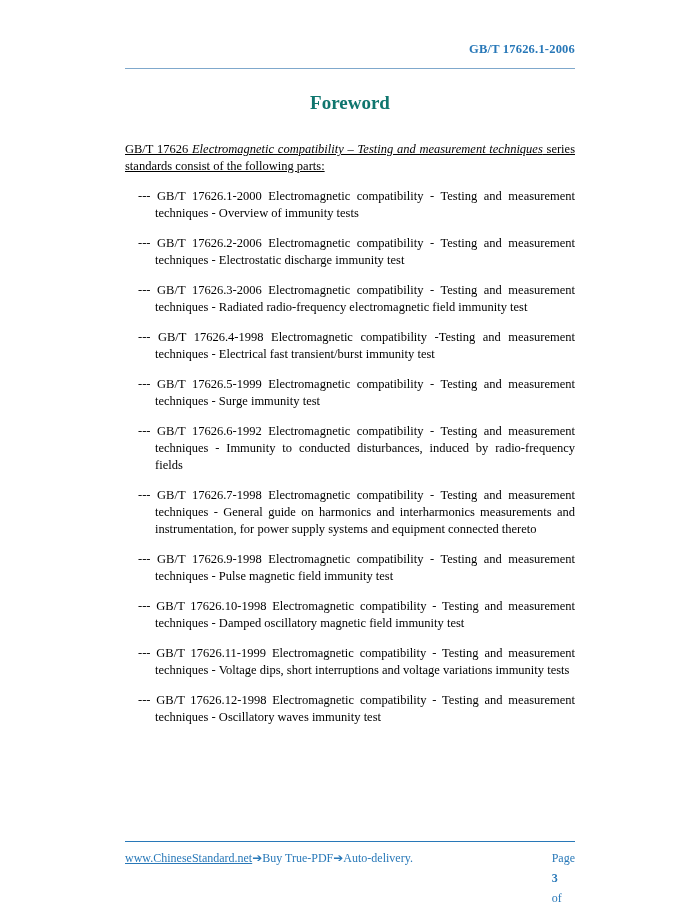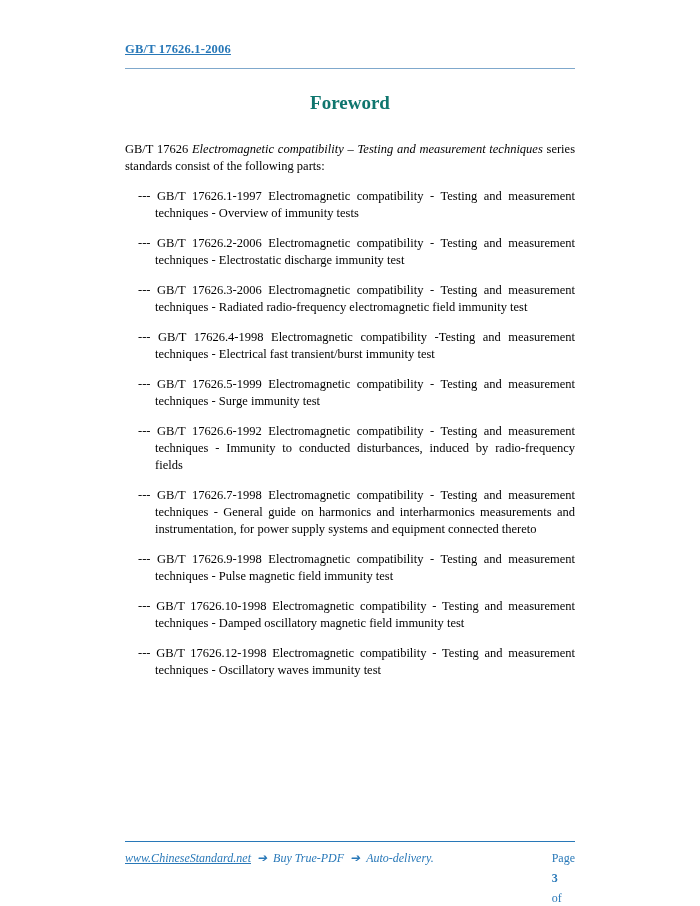--- a/index.html
+++ b/index.html
@@ -9,46 +9,46 @@
     height: 906px;
     position: relative;
     font-family: "Liberation Serif", "DejaVu Serif", serif;
     color: #000000;
     overflow: hidden;
   }
   .content { padding: 42px 125px 0 125px; }
 
   .doc-number {
     display: block;
-    text-align: left;
+    text-align: right;
     color: var(--accent, #2878B8);
     font-weight: 700;
     font-size: 12.5px;
     letter-spacing: 0.2px;
-    text-decoration: underline;
   }
   .header-rule {
     border: none;
     border-top: 1px solid var(--rule, #7FA8CC);
     margin-top: 11px;
   }
 
   .page-title {
     text-align: center;
     font-size: 19px;
     font-weight: 700;
     margin-top: 23px;
     color: #0f766e;
   }
 
   .intro {
     margin-top: 27px;
     font-size: 12.5px;
     line-height: 17px;
     text-align: justify;
+    text-decoration: underline;
   }
   .italic { font-style: italic; }
 
   .parts { margin-top: 0; }
   .part {
     margin-top: 13px;
     margin-left: 13px;
     padding-left: 17px;
     text-indent: -17px;
     font-size: 12.5px;
@@ -67,21 +67,21 @@
   .footer-rule {
     border: none;
     border-top: 1.2px solid var(--accent, #2878B8);
   }
   .footer-row {
     display: flex;
     justify-content: space-between;
     align-items: baseline;
     margin-top: 9px;
   }
-  .footer-left { display: flex; gap: 6px; align-items: baseline; font-style: italic; }
+  .footer-left { display: flex; gap: 0; align-items: baseline; }
   .footer-link {
     color: var(--accent, #2878B8);
     text-decoration: underline;
     cursor: pointer;
   }
   .arrow { color: var(--accent, #2878B8); }
   .page-ind { display: flex; gap: 5px; align-items: flex-start; flex-direction: column; }
   .page-ind .num { font-weight: 700; }
 </style>
 </head>
@@ -92,39 +92,40 @@
   <span class="doc-number">GB/T 17626.1-2006</span>
 
   <hr class="header-rule">
 
   <h1 class="page-title">Foreword</h1>
 
   <p class="intro"><span>GB/T 17626 </span><span class="italic">Electromagnetic compatibility – Testing and measurement techniques</span><span> series standards consist of the following parts:</span></p>
 
   <div class="parts">
 
-      <p class="part">--- GB/T 17626.1-1997 Electromagnetic compatibility - Testing and measurement techniques - Overview of immunity tests</p>
+      <p class="part">--- GB/T 17626.1-2000 Electromagnetic compatibility - Testing and measurement techniques - Overview of immunity tests</p>
 
       <p class="part">--- GB/T 17626.2-2006 Electromagnetic compatibility - Testing and measurement techniques - Electrostatic discharge immunity test</p>
 
       <p class="part">--- GB/T 17626.3-2006 Electromagnetic compatibility - Testing and measurement techniques - Radiated radio-frequency electromagnetic field immunity test</p>
 
       <p class="part">--- GB/T 17626.4-1998 Electromagnetic compatibility -Testing and measurement techniques - Electrical fast transient/burst immunity test</p>
 
       <p class="part">--- GB/T 17626.5-1999 Electromagnetic compatibility - Testing and measurement techniques - Surge immunity test</p>
 
       <p class="part">--- GB/T 17626.6-1992 Electromagnetic compatibility - Testing and measurement techniques - Immunity to conducted disturbances, induced by radio-frequency fields</p>
 
       <p class="part">--- GB/T 17626.7-1998 Electromagnetic compatibility - Testing and measurement techniques - General guide on harmonics and interharmonics measurements and instrumentation, for power supply systems and equipment connected thereto</p>
 
 
       <p class="part">--- GB/T 17626.9-1998 Electromagnetic compatibility - Testing and measurement techniques - Pulse magnetic field immunity test</p>
 
       <p class="part">--- GB/T 17626.10-1998 Electromagnetic compatibility - Testing and measurement techniques - Damped oscillatory magnetic field immunity test</p>
 
+      <p class="part">--- GB/T 17626.11-1999 Electromagnetic compatibility - Testing and measurement techniques - Voltage dips, short interruptions and voltage variations immunity tests</p>
 
       <p class="part">--- GB/T 17626.12-1998 Electromagnetic compatibility - Testing and measurement techniques - Oscillatory waves immunity test</p>
 
     </div>
 
 </div>
 
 <div class="footer">
   <hr class="footer-rule">
   <div class="footer-row">

